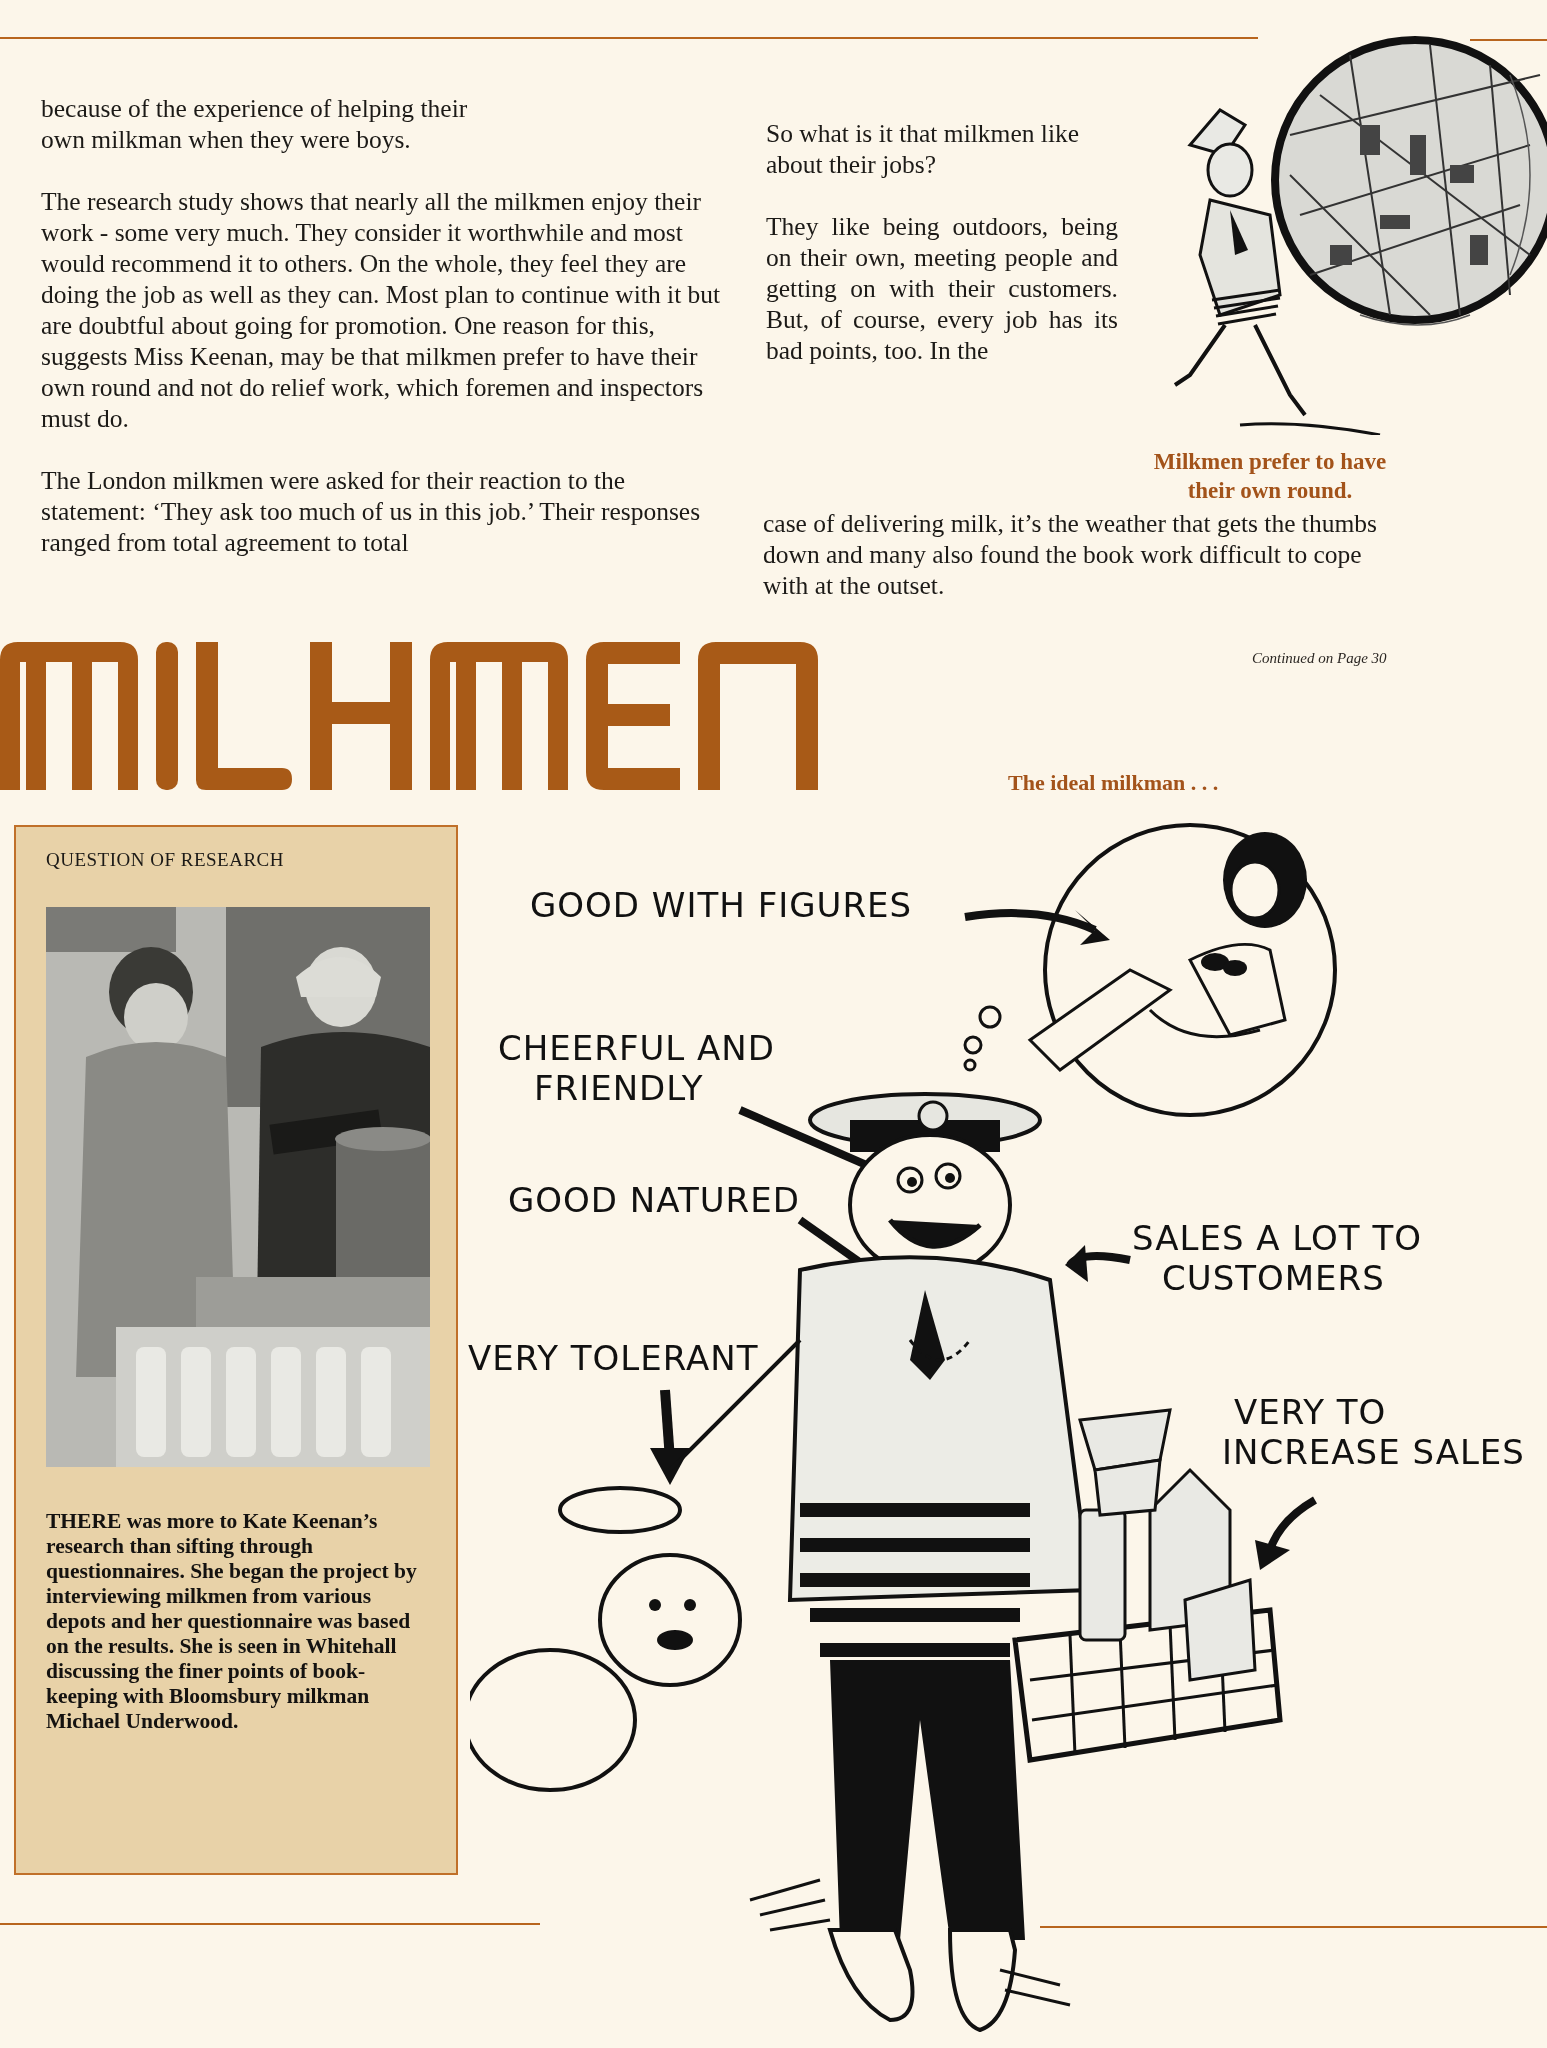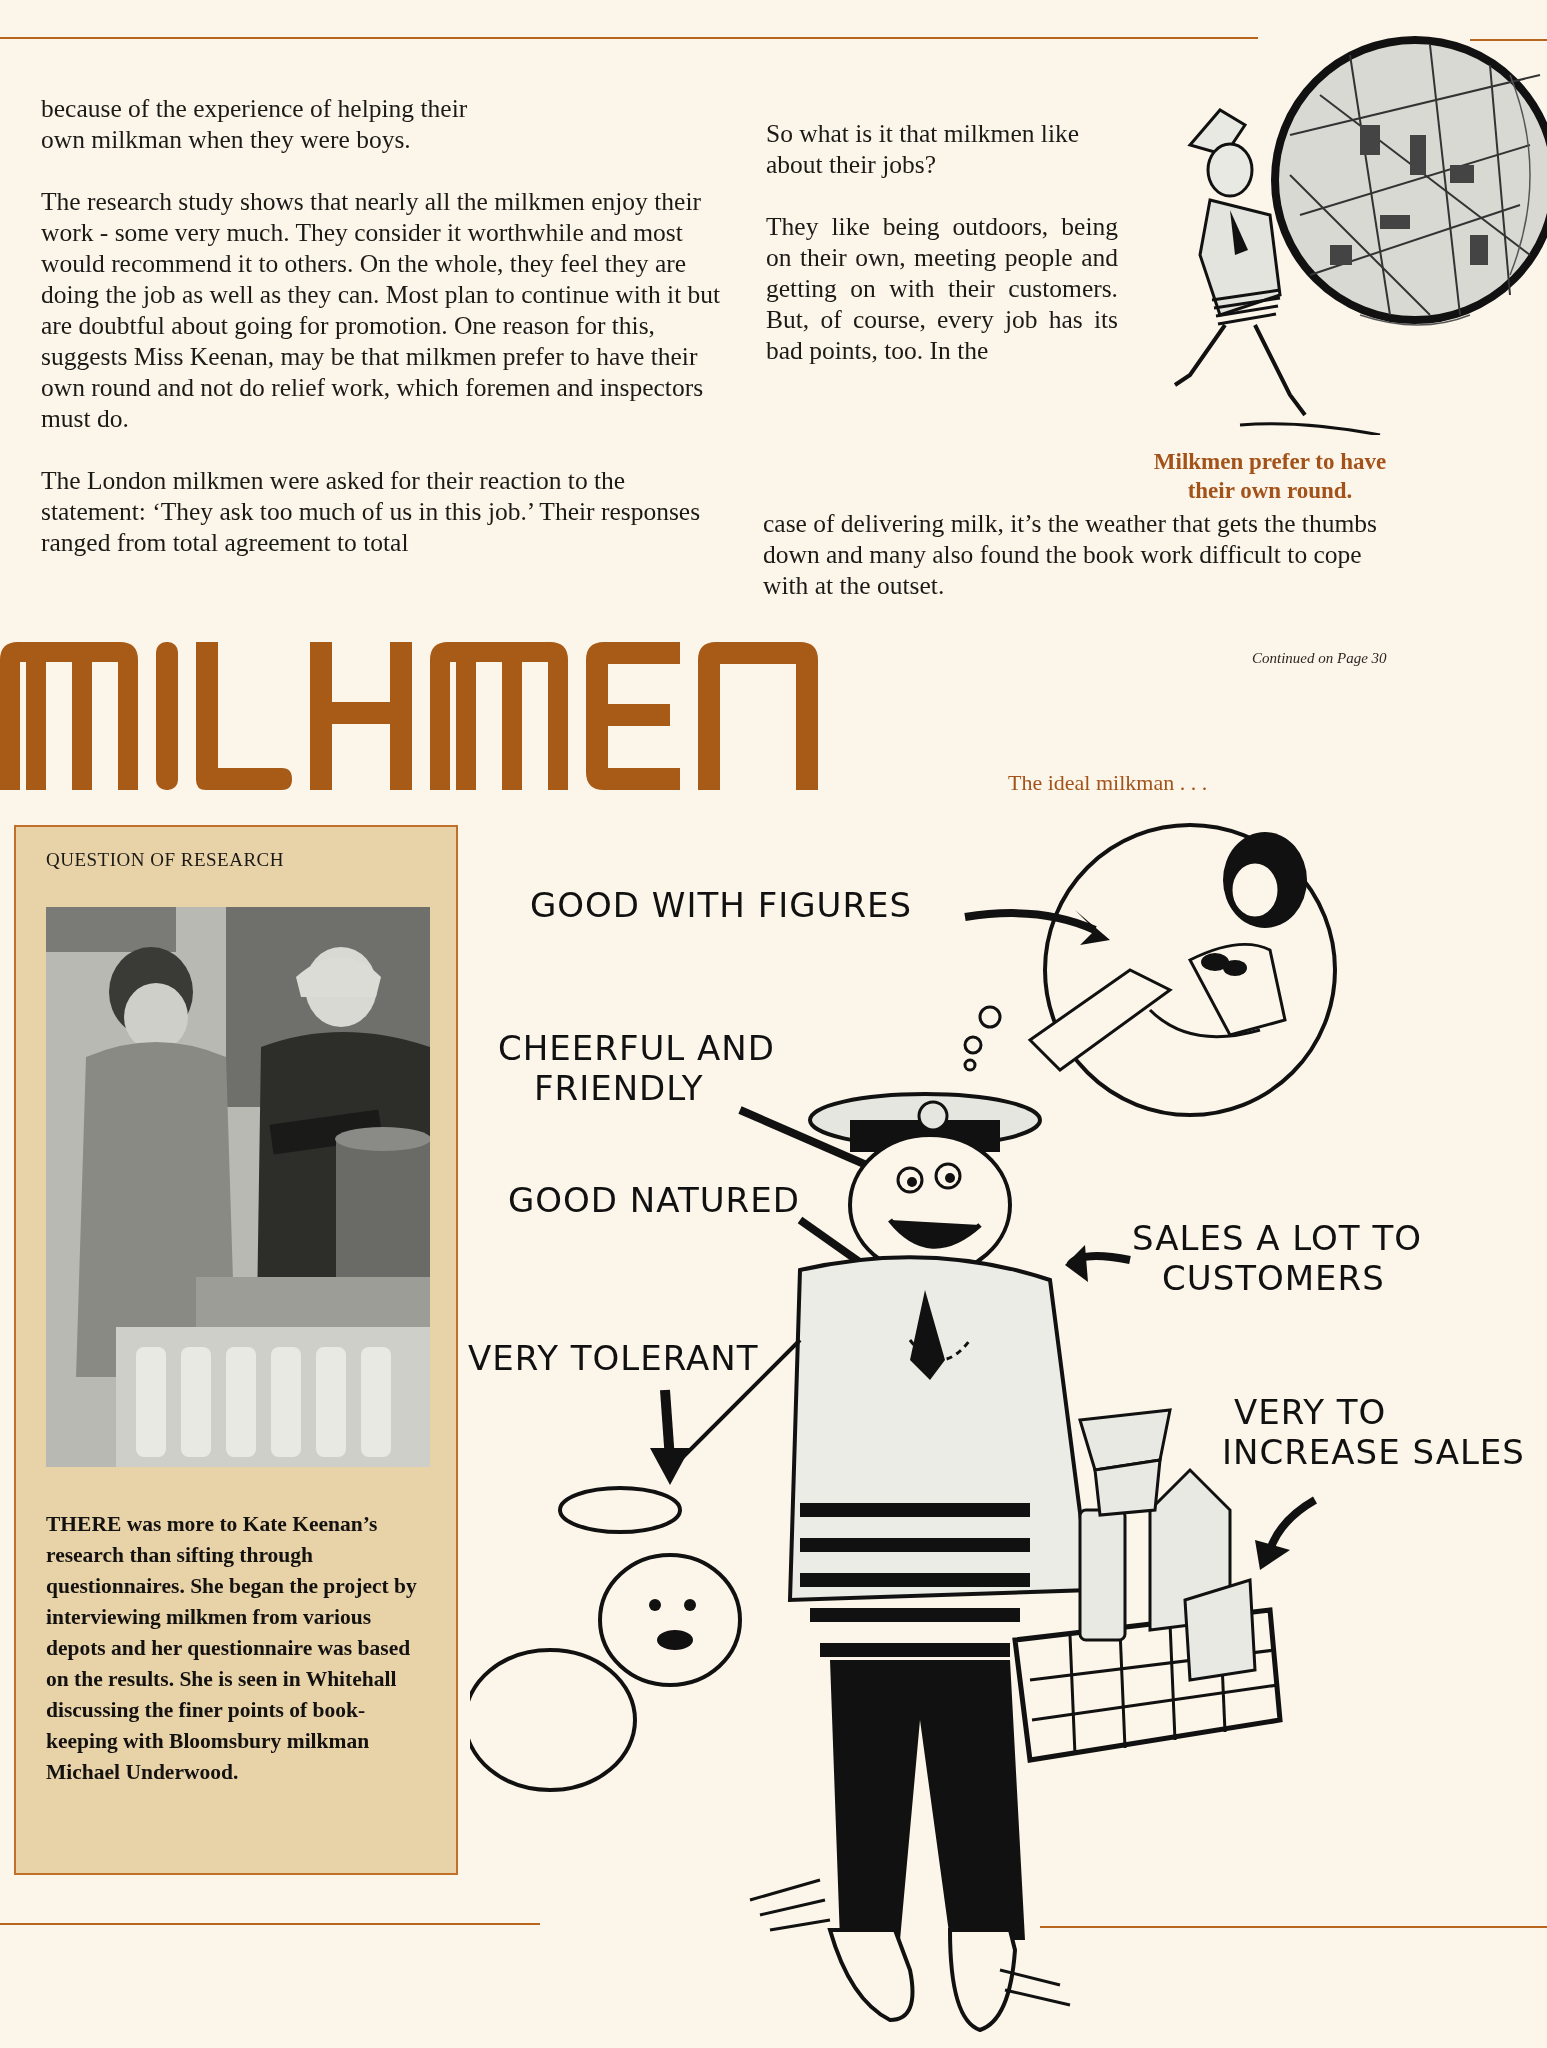--- a/index.html
+++ b/index.html
@@ -18,37 +18,37 @@
     position:absolute; color:#a3531a; font-weight:bold; text-align:center;
     font-size:23px; line-height:29px;
   }
   .masthead {
     position:absolute; left:0; top:640px; width:860px; height:150px;
   }
   .continued {
     position:absolute; left:1252px; top:650px; font-style:italic; font-size:15px; color:#2a2622;
   }
   .ideal {
-    position:absolute; left:1008px; top:770px; color:#a3531a; font-weight:normal; font-size:22px;
+    position:absolute; left:1008px; top:770px; color:#a3531a; font-weight:bold; font-size:22px;
   }
   .sidebar {
     position:absolute; left:14px; top:825px; width:444px; height:1050px;
     background:#e8d2a8; border:2px solid #c0702a; box-sizing:border-box;
   }
   .sidebar-title {
     position:absolute; left:30px; top:22px; font-size:19px; letter-spacing:0.5px; color:#1c1a17;
   }
   .photo {
     position:absolute; left:30px; top:80px; width:384px; height:560px;
     background:linear-gradient(180deg,#bdbdb8 0%,#8f8f8a 25%,#5c5c58 55%,#a6a6a0 75%,#d8d8d2 100%);
     overflow:hidden;
   }
   .sidebar-body {
     position:absolute; left:30px; top:682px; width:390px;
-    font-weight:bold; font-size:21.5px; line-height:31px; color:#141210;
+    font-weight:bold; font-size:21.5px; line-height:25px; color:#141210;
   }
   .label {
     position:absolute; font-family:"DejaVu Sans","Liberation Sans",sans-serif;
     font-size:34px; letter-spacing:1px; color:#111; font-weight:normal; line-height:40px;
   }
   svg { position:absolute; }
 </style>
 </head>
 <body>
 

